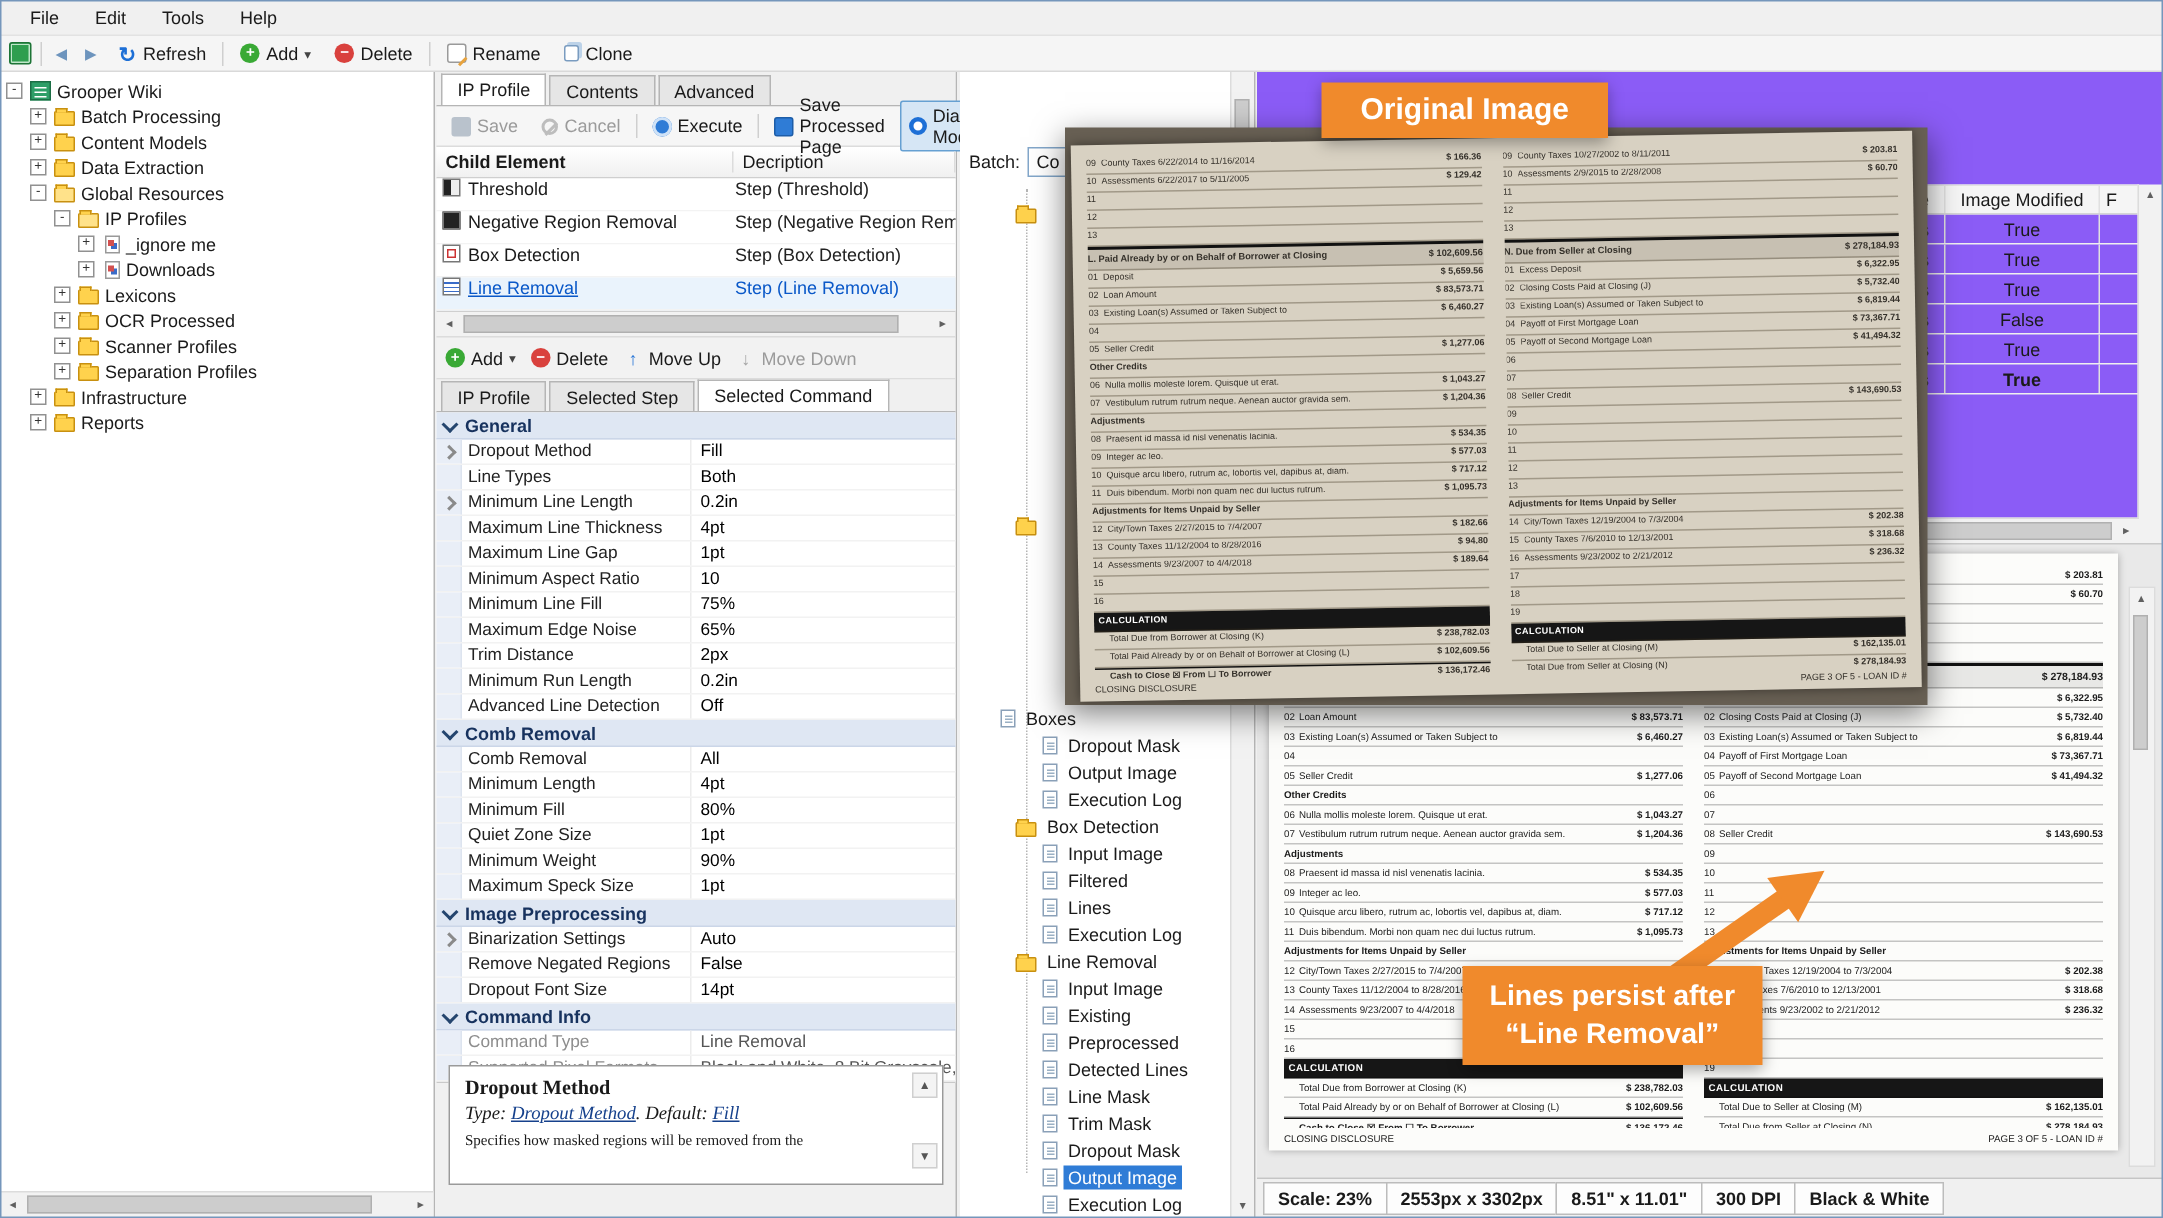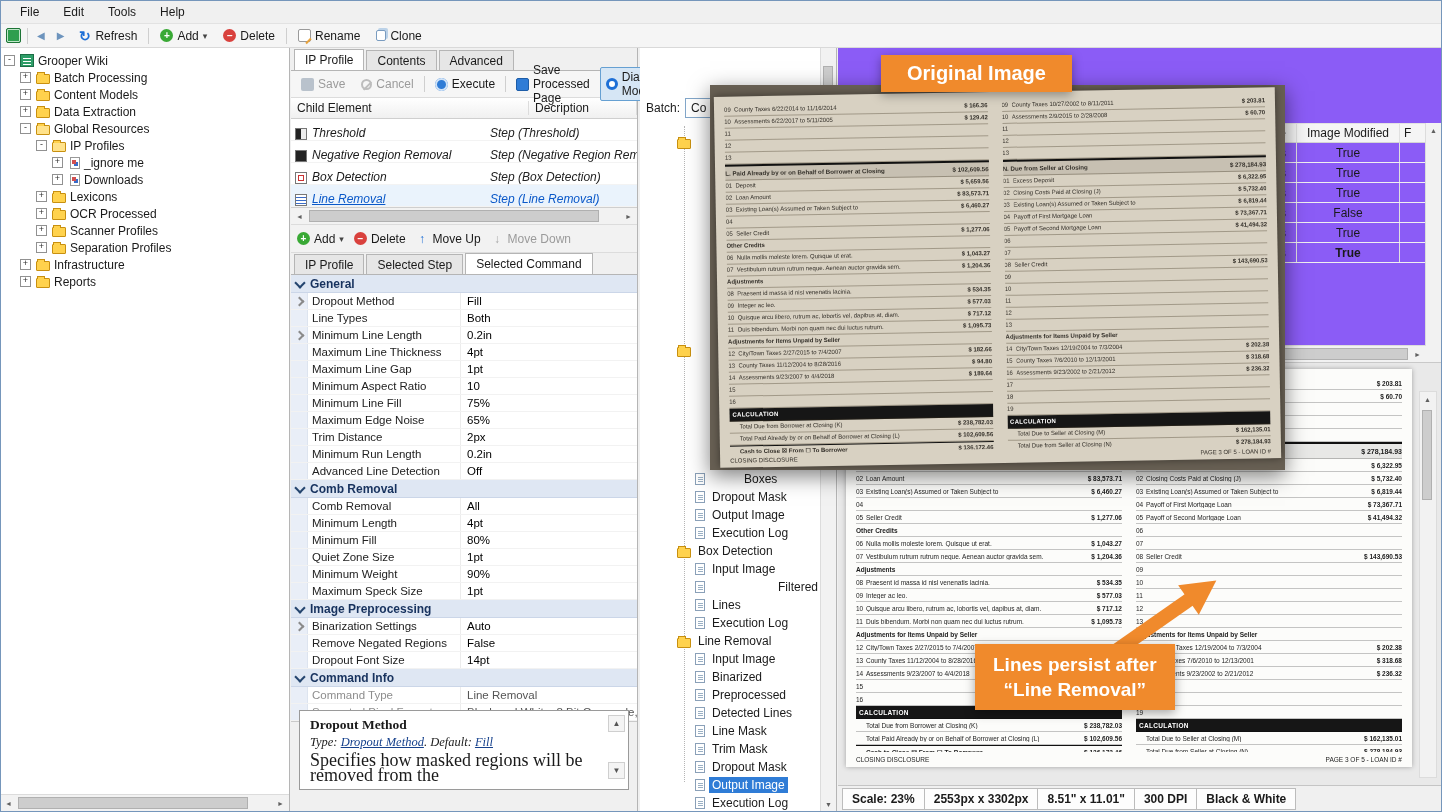--- a/index.html
+++ b/index.html
@@ -65,22 +65,22 @@
   .ctabs{height:22px;display:flex;align-items:flex-end;border-bottom:1px solid #b5b5b5;padding-left:3px;background:#f0f0f0;}
   .ctab{padding:3px 10px 2px;border:1px solid #b5b5b5;border-bottom:none;background:#e6e6e6;margin-right:2px;font-size:12px;}
   .ctab.active{background:#fff;padding-bottom:3px;}
   .actionbar{height:26px;background:#f6f6f6;border-bottom:1px solid #dcdcdc;display:flex;align-items:center;gap:4px;padding-left:4px;}
   .abtn{display:inline-flex;align-items:center;gap:4px;padding:2px 5px;border:1px solid transparent;}
   .abtn.disabled{color:#9b9b9b;}
   .abtn.toggled{background:#d6e6f5;border:1px solid #66a0d2;border-radius:2px;}
   .childtable{background:#fff;border-bottom:1px solid #cfcfcf;}
   .cth{display:flex;height:20px;background:linear-gradient(#ffffff,#f0f0f0);border-bottom:1px solid #cfcfcf;align-items:center;}
   .cth-cell{padding:0 6px;border-right:1px solid #dcdcdc;box-sizing:border-box;}
-  .cth-name{width:238px;flex:none;} .cth-desc{flex:1;}
-  .ctr{display:flex;height:21px;align-items:flex-end;background:#fff;border-bottom:1px solid #f3f3f3;font-style:italic;}
+  .cth-name{width:198px;flex:none;font-weight:bold;} .cth-desc{flex:1;}
+  .ctr{display:flex;height:21px;align-items:flex-start;background:#fff;border-bottom:1px solid #f3f3f3;}
   .ctr.selected{background:#eaf3fc;}
   .ctr.selected .cname{color:#0a58c8;text-decoration:underline;}
   .ctr.selected .cdesc{color:#0a58c8;}
   .ci{width:12px;height:12px;margin:0 5px 0 4px;flex:none;border:1px solid #777;background:#fff;position:relative;box-sizing:border-box;}
   .ci-threshold{background:linear-gradient(90deg,#222 0 50%,#eee 50%);}
   .ci-negative-region{background:#222;}
   .ci-box-removal::after{content:"";position:absolute;inset:2px;border:1px solid #333;}
   .ci-box-detection::after{content:"";position:absolute;inset:2px;border:1px solid #c33;}
   .ci-line-removal{background:repeating-linear-gradient(#fff 0 2px,#3a6cc8 2px 3px);}
   .cname{width:178px;flex:none;overflow:hidden;white-space:nowrap;}
@@ -97,21 +97,21 @@
   .pg-row{display:flex;height:16px;align-items:center;border-bottom:1px solid #f2f2f2;font-size:11.5px;}
   .pg-gutter{width:16px;align-self:stretch;background:#e9eef7;border-right:1px solid #dde4ef;flex:none;display:flex;align-items:center;justify-content:center;}
   .pg-name{flex:0 0 148px;padding-left:4px;color:#222;overflow:hidden;white-space:nowrap;}
   .pg-value{flex:1;padding-left:6px;border-left:1px solid #ececec;color:#000;overflow:hidden;white-space:nowrap;align-self:stretch;display:flex;align-items:center;}
   .pg-row.info .pg-name{color:#8d8d8d;}
   .pg-row.info .pg-value{color:#555;}
   .helpbox{position:absolute;left:8px;right:8px;bottom:22px;height:80px;background:#fff;border:1px solid #9a9a9a;padding:6px 26px 4px 10px;font-family:"Liberation Serif",serif;overflow:hidden;box-sizing:border-box;}
   .hb-title{font-weight:bold;font-size:13.5px;}
   .hb-type{font-style:italic;font-size:12.5px;margin-top:2px;}
   .hb-type .hlink{color:#16418c;text-decoration:underline;}
-  .hb-body{font-size:18px;margin-top:3px;line-height:15px;}
+  .hb-body{font-size:10px;margin-top:3px;line-height:15px;}
   .hb-scroll{position:absolute;right:3px;top:4px;height:64px;width:17px;display:flex;flex-direction:column;justify-content:space-between;align-items:center;}
   .hb-arrow{font-size:8px;color:#555;border:1px solid #cfcfcf;background:#f4f4f4;width:15px;height:15px;line-height:15px;text-align:center;}
 
   
   .batch-panel{position:absolute;left:640px;top:48px;width:197px;bottom:0;background:#fff;border-right:1px solid #b5b5b5;box-sizing:border-box;}
   .batch-row{position:absolute;top:50px;left:6px;display:flex;gap:5px;align-items:center;}
   .batch-combo{width:118px;height:20px;border:1px solid #82a6c9;background:#fff;display:flex;align-items:center;justify-content:space-between;padding:0 3px 0 5px;box-sizing:border-box;}
   .bt-guide{position:absolute;left:44px;top:78px;bottom:30px;border-left:1px dotted #b5b5b5;}
   .bt-folder{position:absolute;left:36px;}
   .batchtree{position:absolute;left:0;right:15px;top:422px;}
@@ -527,21 +527,21 @@
       <span>Batch:</span>
       <span class="batch-combo">
           <span>Co</span>
           <span class="dd">▾</span>
         </span>
     </div>
     <div class="bt-guide"></div>
     <span class="ticon i-folder bt-folder" style="top:88px;"></span>
     <span class="ticon i-folder bt-folder" style="top:296px;"></span>
     <div class="batchtree" id="batchtree">
-        <div class="bt-row" style="padding-left: 52px; gap: 32px;">
+        <div class="bt-row" style="padding-left: 24px;">
           <span class="ticon i-page"></span>
           <span class="bt-label">Boxes</span>
         </div>
         <div class="bt-row" style="padding-left: 52px;">
           <span class="ticon i-page"></span>
           <span class="bt-label">Dropout Mask</span>
         </div>
         <div class="bt-row" style="padding-left: 52px;">
           <span class="ticon i-page"></span>
           <span class="bt-label">Output Image</span>
@@ -551,21 +551,21 @@
           <span class="bt-label">Execution Log</span>
         </div>
         <div class="bt-row" style="padding-left: 36px;">
           <span class="ticon i-folder"></span>
           <span class="bt-label">Box Detection</span>
         </div>
         <div class="bt-row" style="padding-left: 52px;">
           <span class="ticon i-page"></span>
           <span class="bt-label">Input Image</span>
         </div>
-        <div class="bt-row" style="padding-left: 52px; justify-content: space-between;">
+        <div class="bt-row" style="padding-left: 52px;">
           <span class="ticon i-page"></span>
           <span class="bt-label">Filtered</span>
         </div>
         <div class="bt-row" style="padding-left: 52px;">
           <span class="ticon i-page"></span>
           <span class="bt-label">Lines</span>
         </div>
         <div class="bt-row" style="padding-left: 52px;">
           <span class="ticon i-page"></span>
           <span class="bt-label">Execution Log</span>
@@ -573,21 +573,21 @@
         <div class="bt-row" style="padding-left: 36px;">
           <span class="ticon i-folder"></span>
           <span class="bt-label">Line Removal</span>
         </div>
         <div class="bt-row" style="padding-left: 52px;">
           <span class="ticon i-page"></span>
           <span class="bt-label">Input Image</span>
         </div>
         <div class="bt-row" style="padding-left: 52px;">
           <span class="ticon i-page"></span>
-          <span class="bt-label">Binarized</span>
+          <span class="bt-label">Existing</span>
         </div>
         <div class="bt-row" style="padding-left: 52px;">
           <span class="ticon i-page"></span>
           <span class="bt-label">Preprocessed</span>
         </div>
         <div class="bt-row" style="padding-left: 52px;">
           <span class="ticon i-page"></span>
           <span class="bt-label">Detected Lines</span>
         </div>
         <div class="bt-row" style="padding-left: 52px;">

